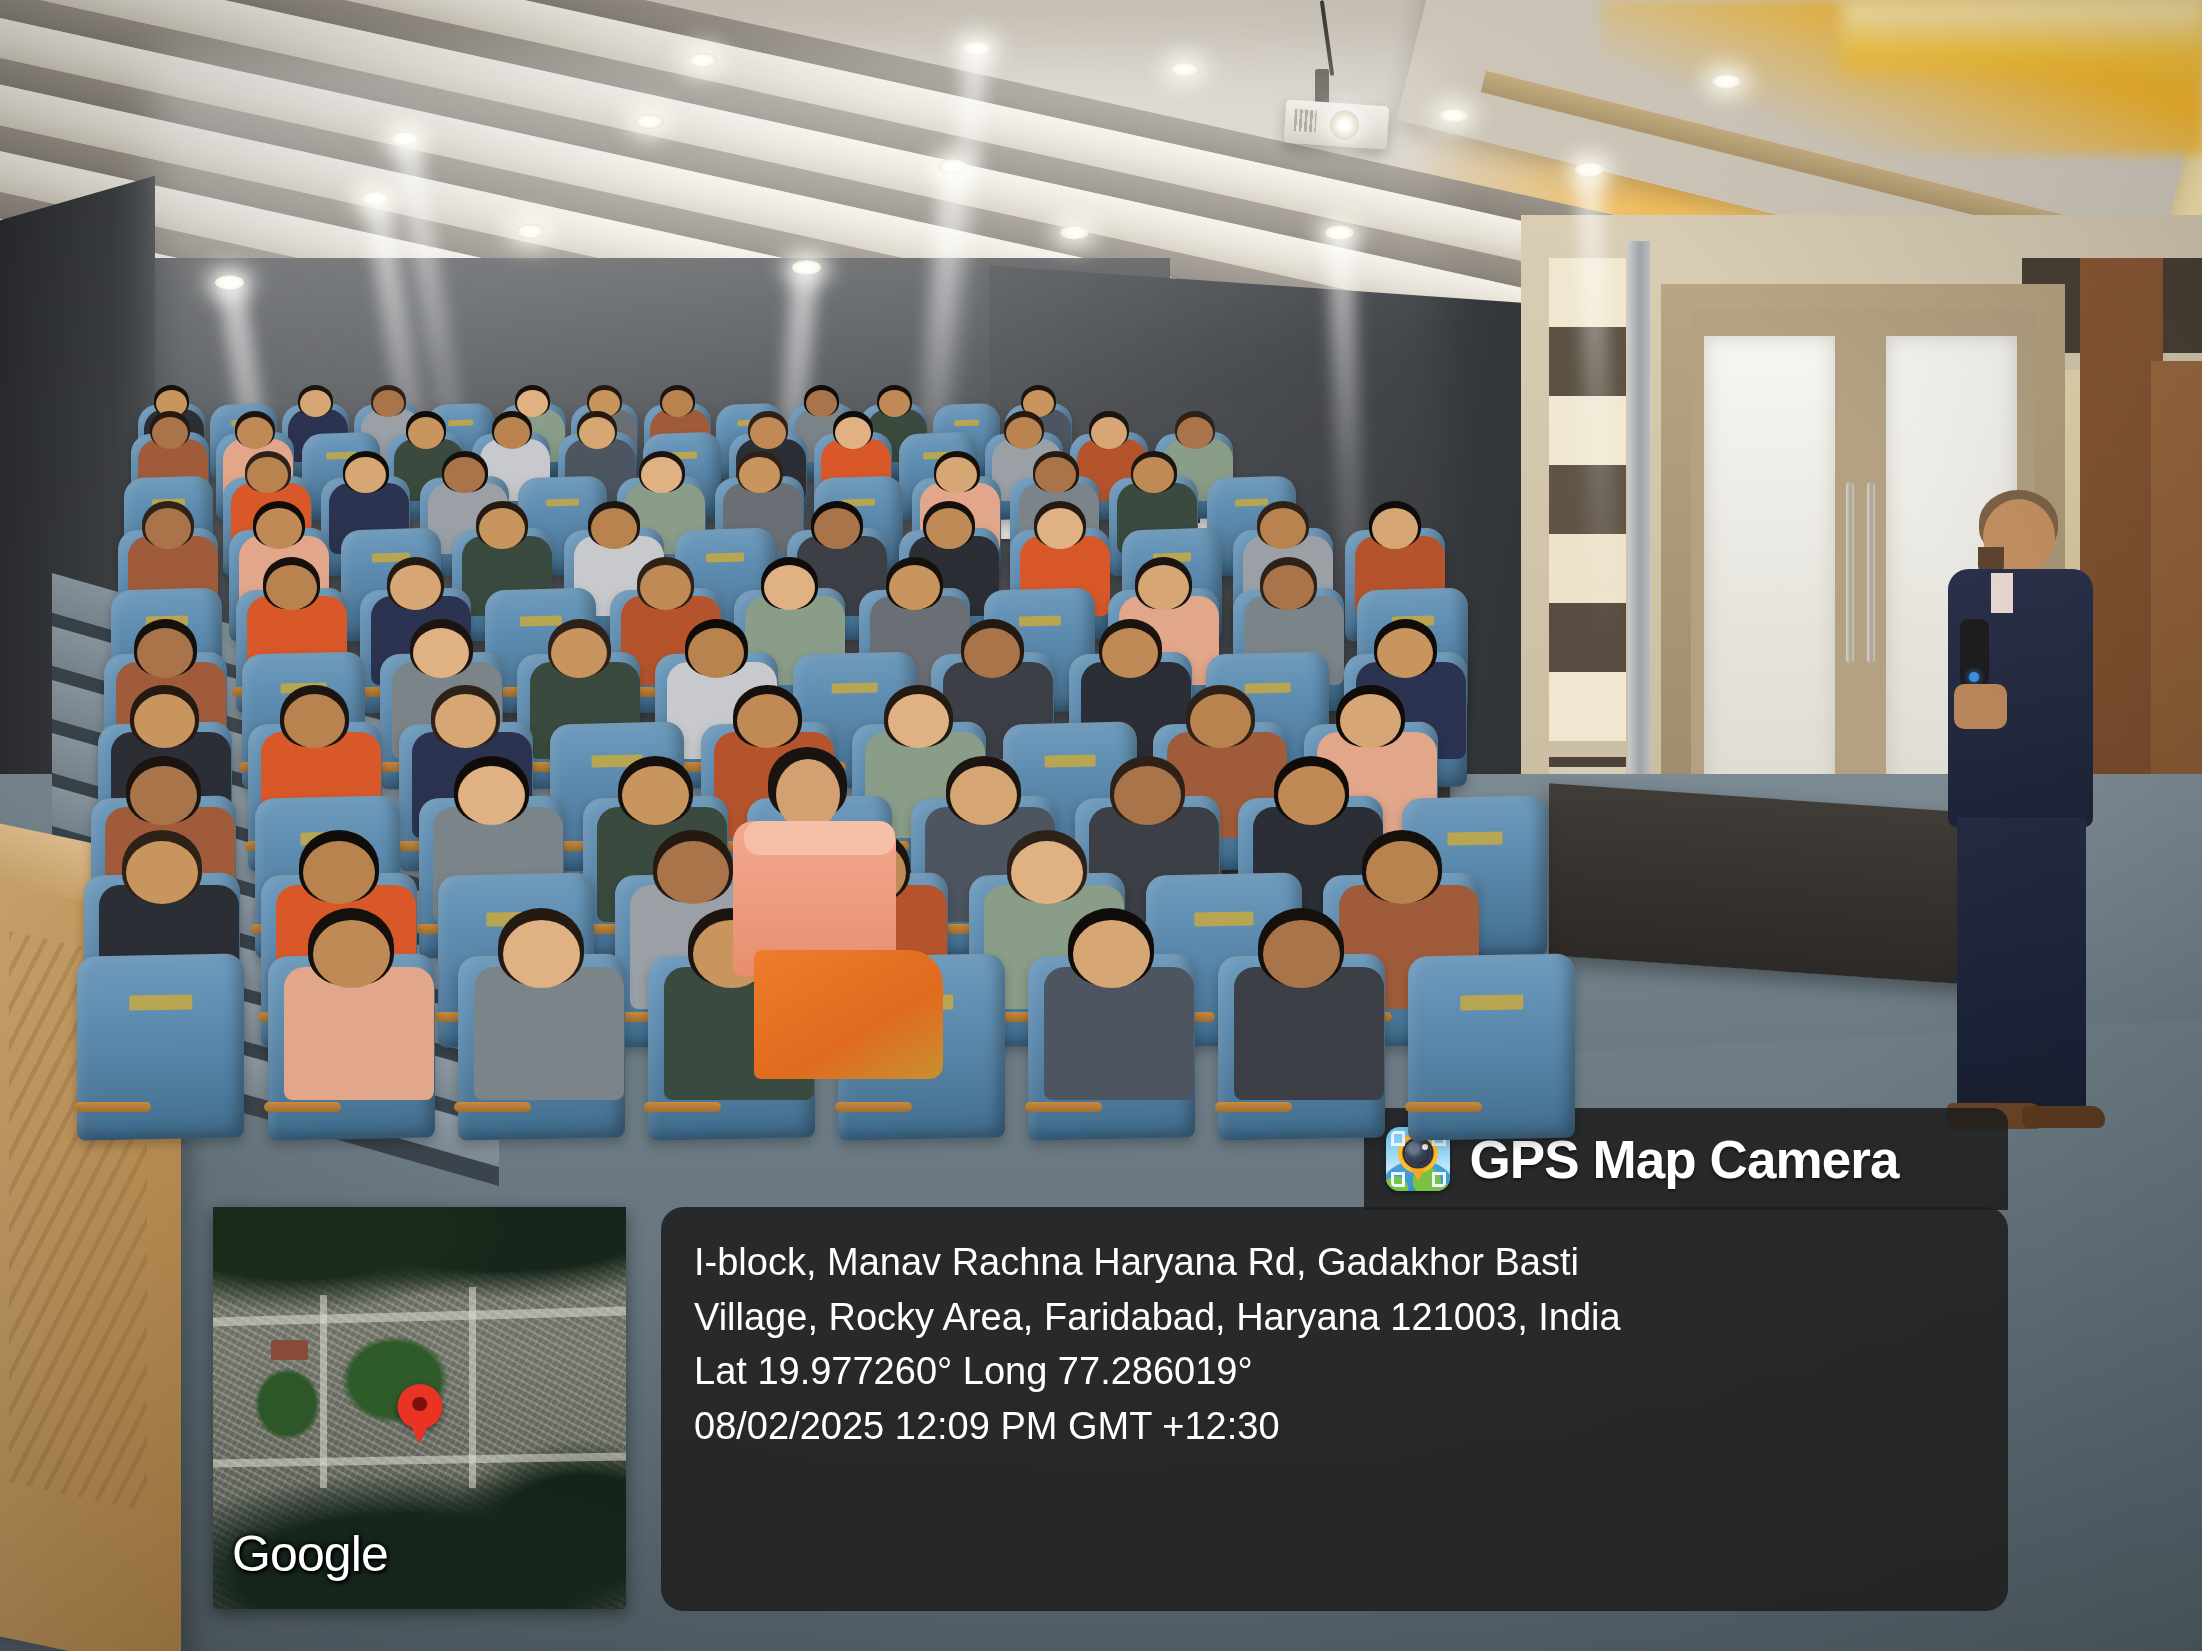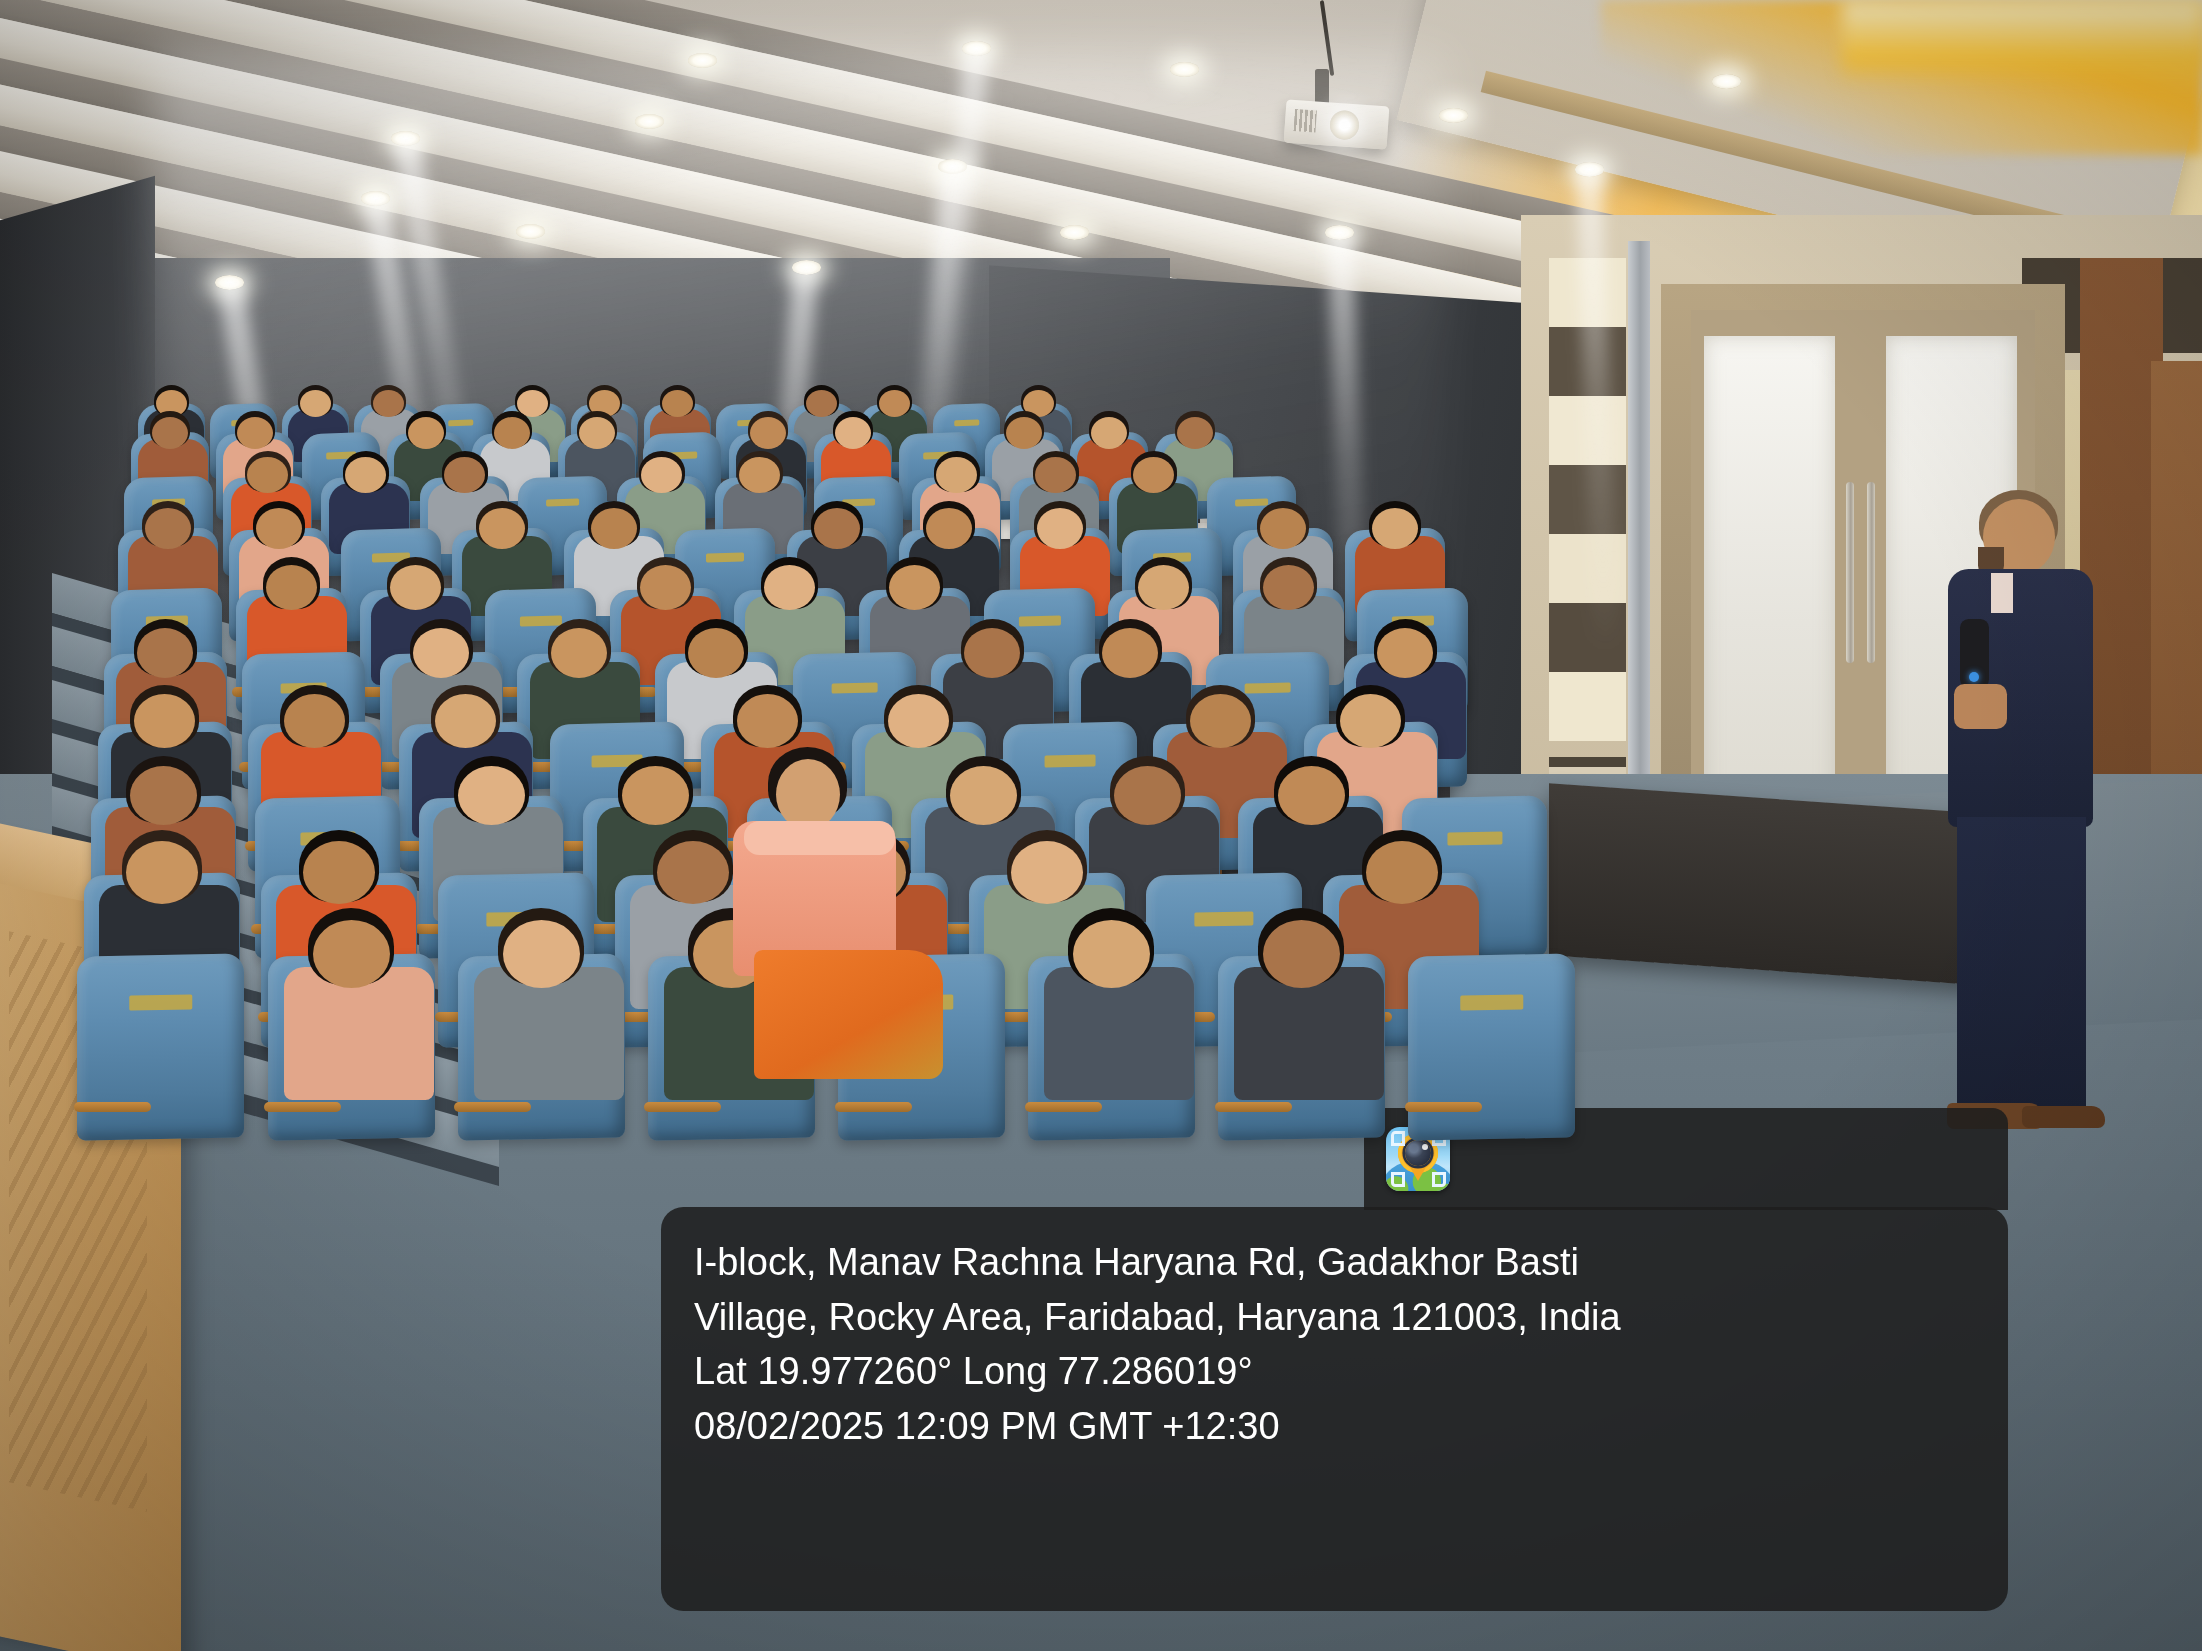--- a/index.html
+++ b/index.html
@@ -1168,24 +1168,35 @@
   <div class="gps-badge">
     <div class="gps-logo">
       <div class="globe"></div>
       <div class="pin"></div>
       <div class="lens"></div>
       <span class="bracket bk-tl"></span>
       <span class="bracket bk-tr"></span>
       <span class="bracket bk-bl"></span>
       <span class="bracket bk-br"></span>
     </div>
+    <span class="gps-title">GPS Map Camera</span>
   </div>
 
   <div class="info-panel">
     <div class="info-line">I-block, Manav Rachna Haryana Rd, Gadakhor Basti</div>
     <div class="info-line spaced">Village, Rocky Area, Faridabad, Haryana 121003, India</div>
     <div class="info-line spaced">Lat 19.977260° Long 77.286019°</div>
     <div class="info-line spaced">08/02/2025 12:09 PM GMT +12:30</div>
   </div>
 
+  <div class="map-thumb">
+    <div class="map-sat"></div>
+    <div class="map-road" style="left:0;top:26%;width:100%;height:2.2%;transform:rotate(-1.5deg);"></div>
+    <div class="map-road" style="left:0;top:62%;width:100%;height:2.0%;transform:rotate(-1deg);"></div>
+    <div class="map-road" style="left:26%;top:22%;width:1.6%;height:48%;"></div>
+    <div class="map-road" style="left:62%;top:20%;width:1.6%;height:50%;"></div>
+    <div class="map-track"></div>
+    <div class="map-pin"></div>
+    <div class="map-google">Google</div>
+  </div>
 
 </div>
 
 
 </body></html>

